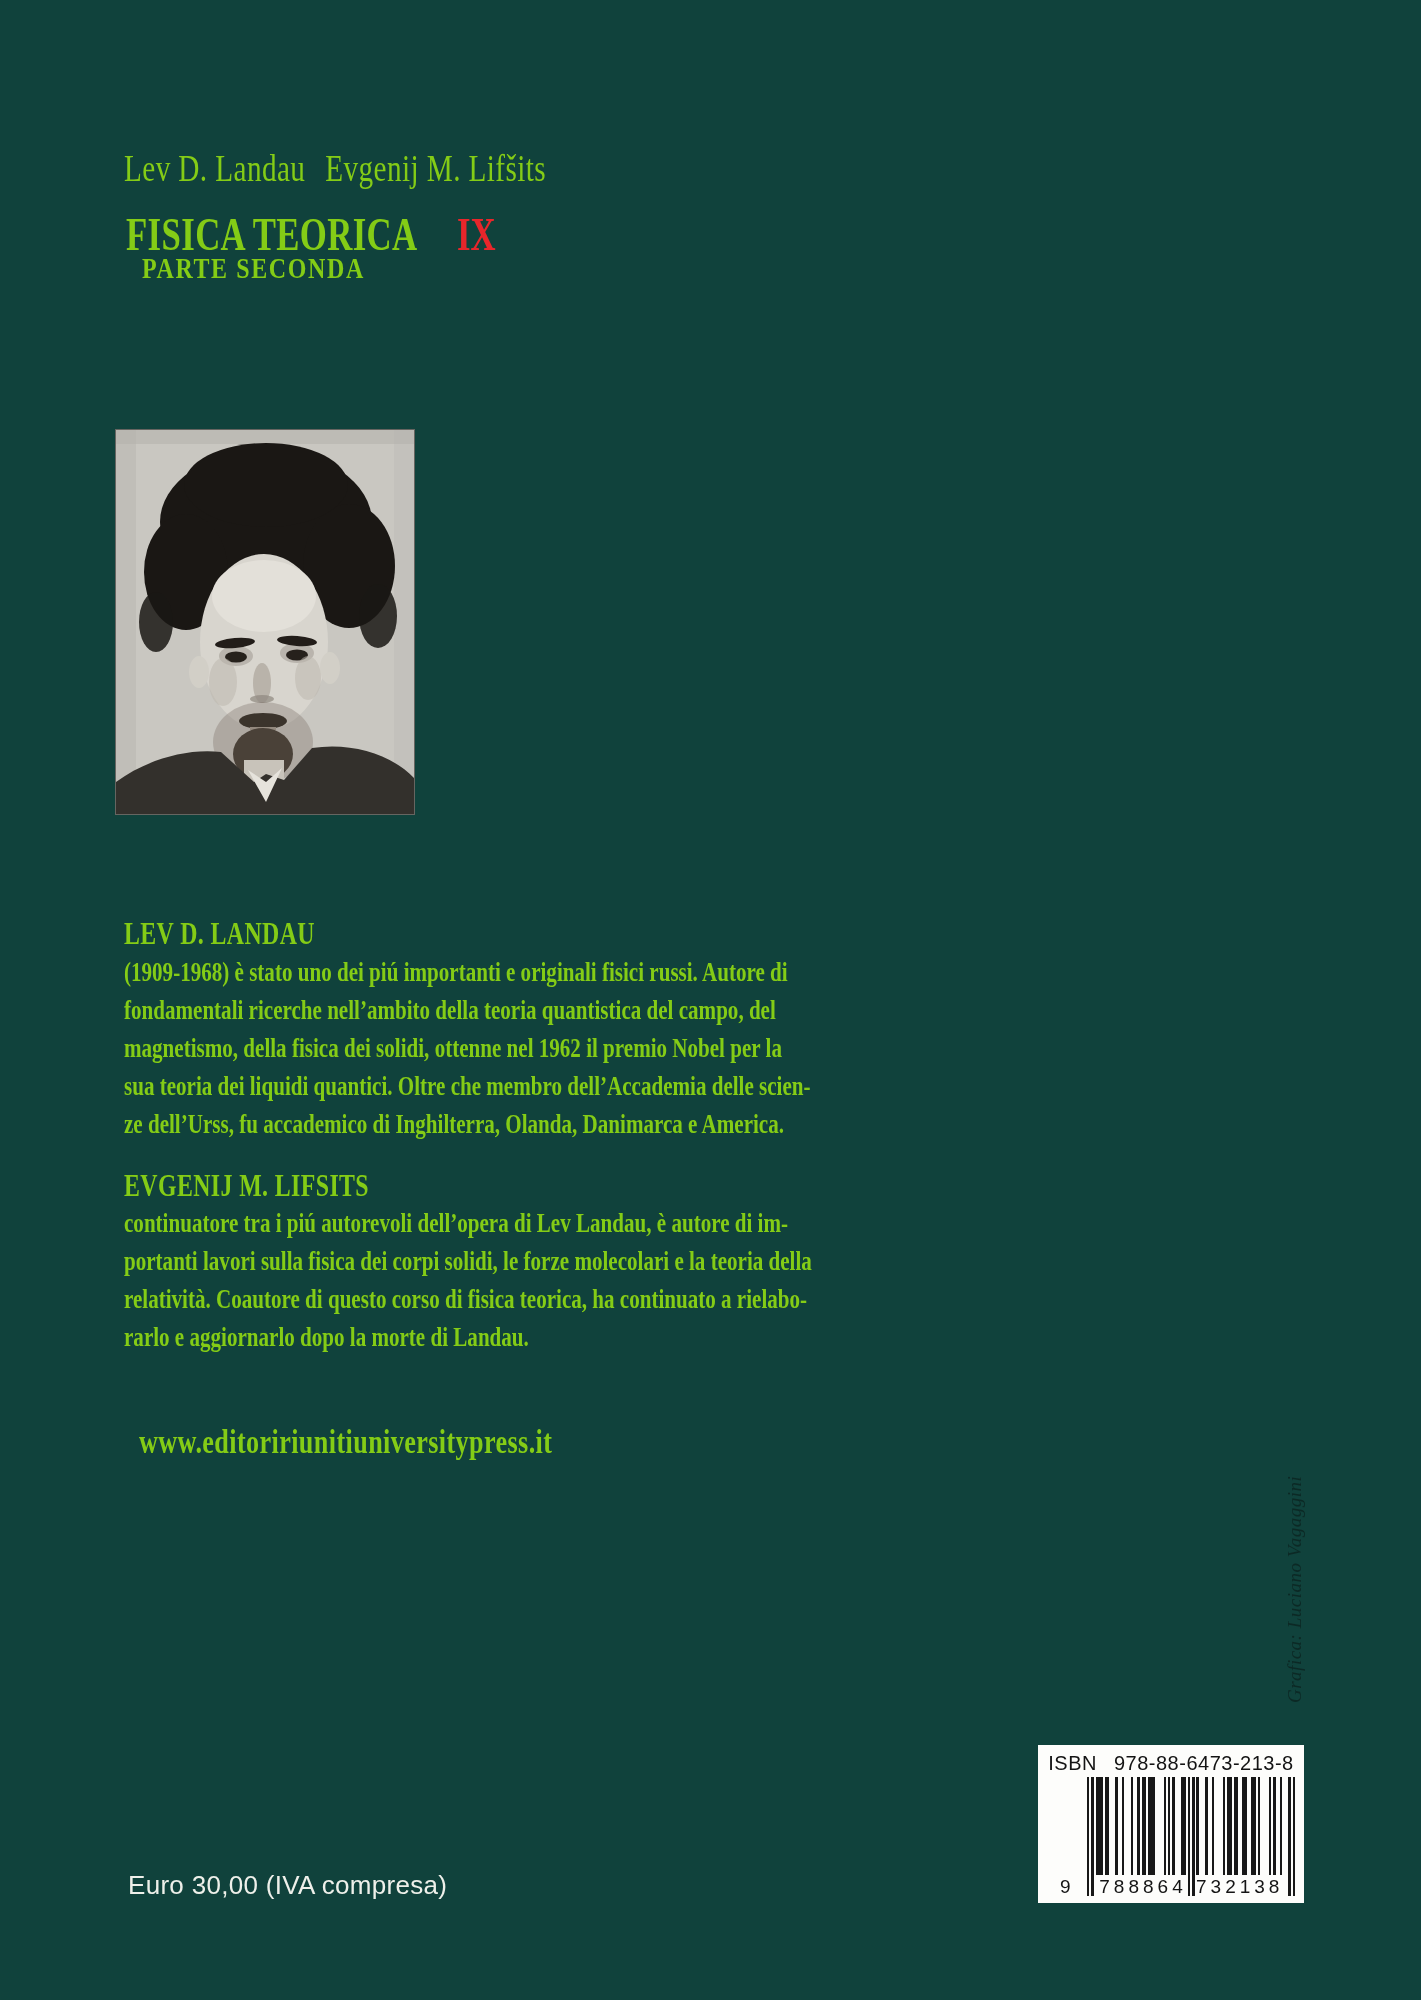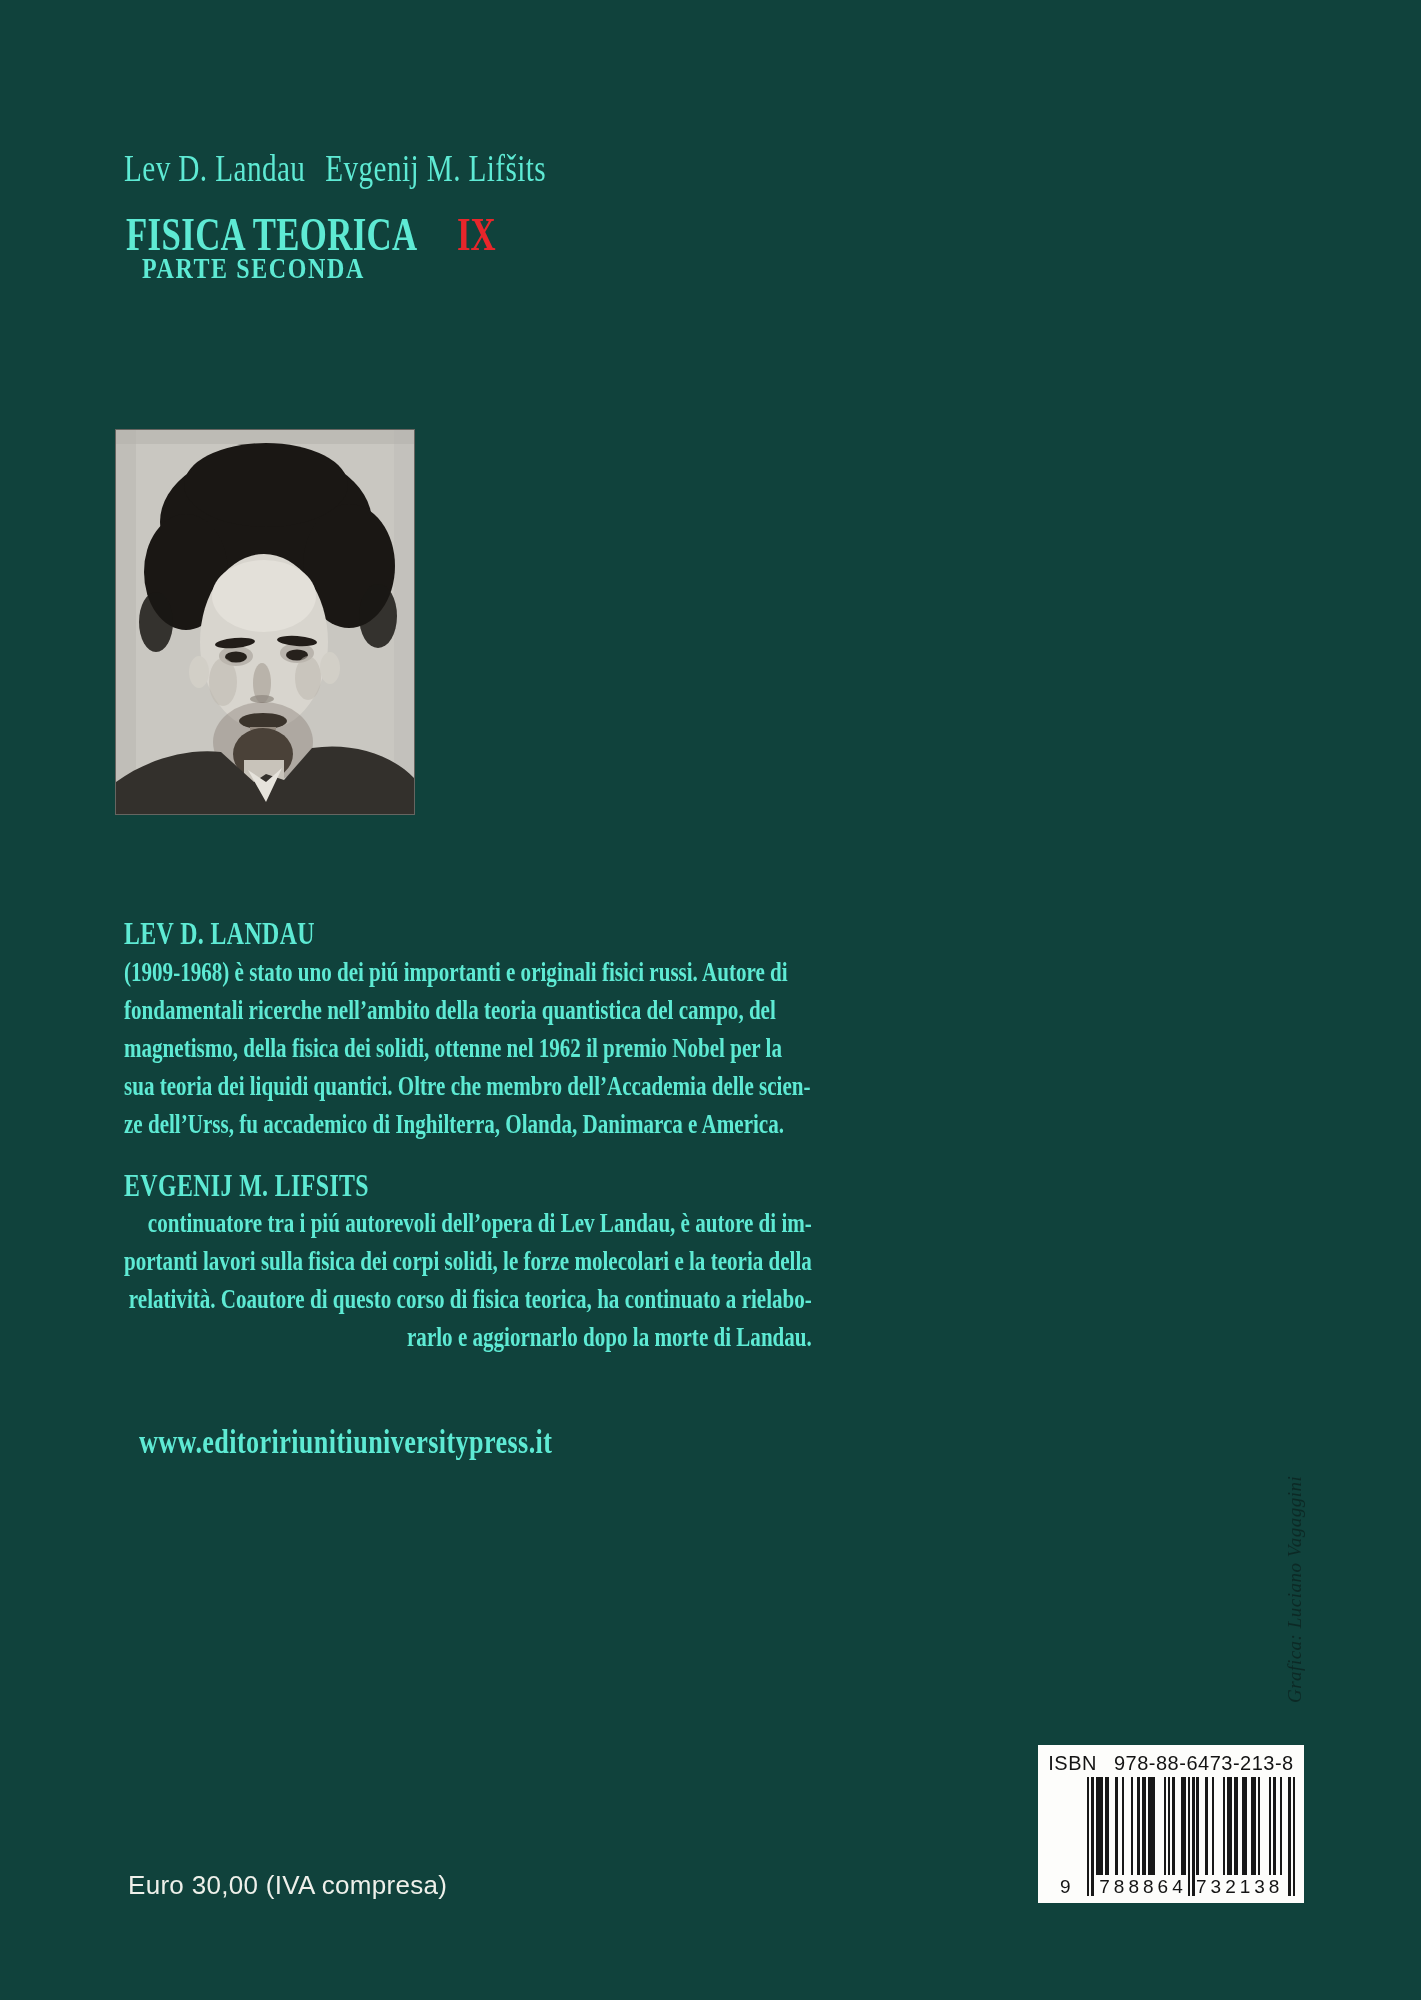--- a/index.html
+++ b/index.html
@@ -2,21 +2,21 @@
 <html><head>
 <meta charset="utf-8">
 <style>
   html,body{margin:0;padding:0;}
   body{
     width:1421px;height:2000px;position:relative;overflow:hidden;
     background:#10423c;
     font-family:"Liberation Serif","DejaVu Serif",serif;
   }
   .abs{position:absolute;}
-  .white{color:#5eead4;}
+  .white{color:#84cc16;}
   
   .sx74{transform:scaleX(.74);transform-origin:0 50%;display:inline-block;white-space:nowrap;}
   .sx77{transform:scaleX(.77);transform-origin:0 50%;display:inline-block;white-space:nowrap;}
   .sx80{transform:scaleX(.80);transform-origin:0 50%;display:inline-block;white-space:nowrap;}
 
   .authors-row{left:124px;top:146px;font-size:38px;letter-spacing:.5px;}
   .authors-row .gap{display:inline-block;width:26px;}
 
   .series-title{left:126px;top:207px;font-size:47px;font-weight:bold;letter-spacing:.5px;}
   .volume{left:457px;top:207px;font-size:47px;font-weight:bold;color:#e8262b;}
@@ -31,21 +31,21 @@
     box-sizing:border-box;
   }
 
   .bio-heading{font-size:31px;font-weight:bold;letter-spacing:.5px;}
   .bio-lines{line-height:38px;font-size:27px;font-weight:bold;}
   .bio-lines div{white-space:nowrap;transform:scaleX(.78);transform-origin:0 50%;}
 
   #bio1-heading{left:124px;top:916px;}
   #bio1-lines{left:124px;top:953px;}
   #bio2-heading{left:124px;top:1168px;}
-  #bio2-lines{left:124px;top:1204px;text-align:right;}
+  #bio2-lines{left:124px;top:1204px;}
 
   .website{left:139px;top:1423px;font-size:34px;font-weight:bold;letter-spacing:.5px;}
 
   .credit-anchor{left:1284px;top:1703px;width:0;height:0;}
   .credit-anchor span{
     display:inline-block;transform:rotate(-90deg);transform-origin:0 0;
     font-size:19px;font-style:italic;color:#0c2925;letter-spacing:.5px;white-space:nowrap;
   }
 
   .isbn-box{

